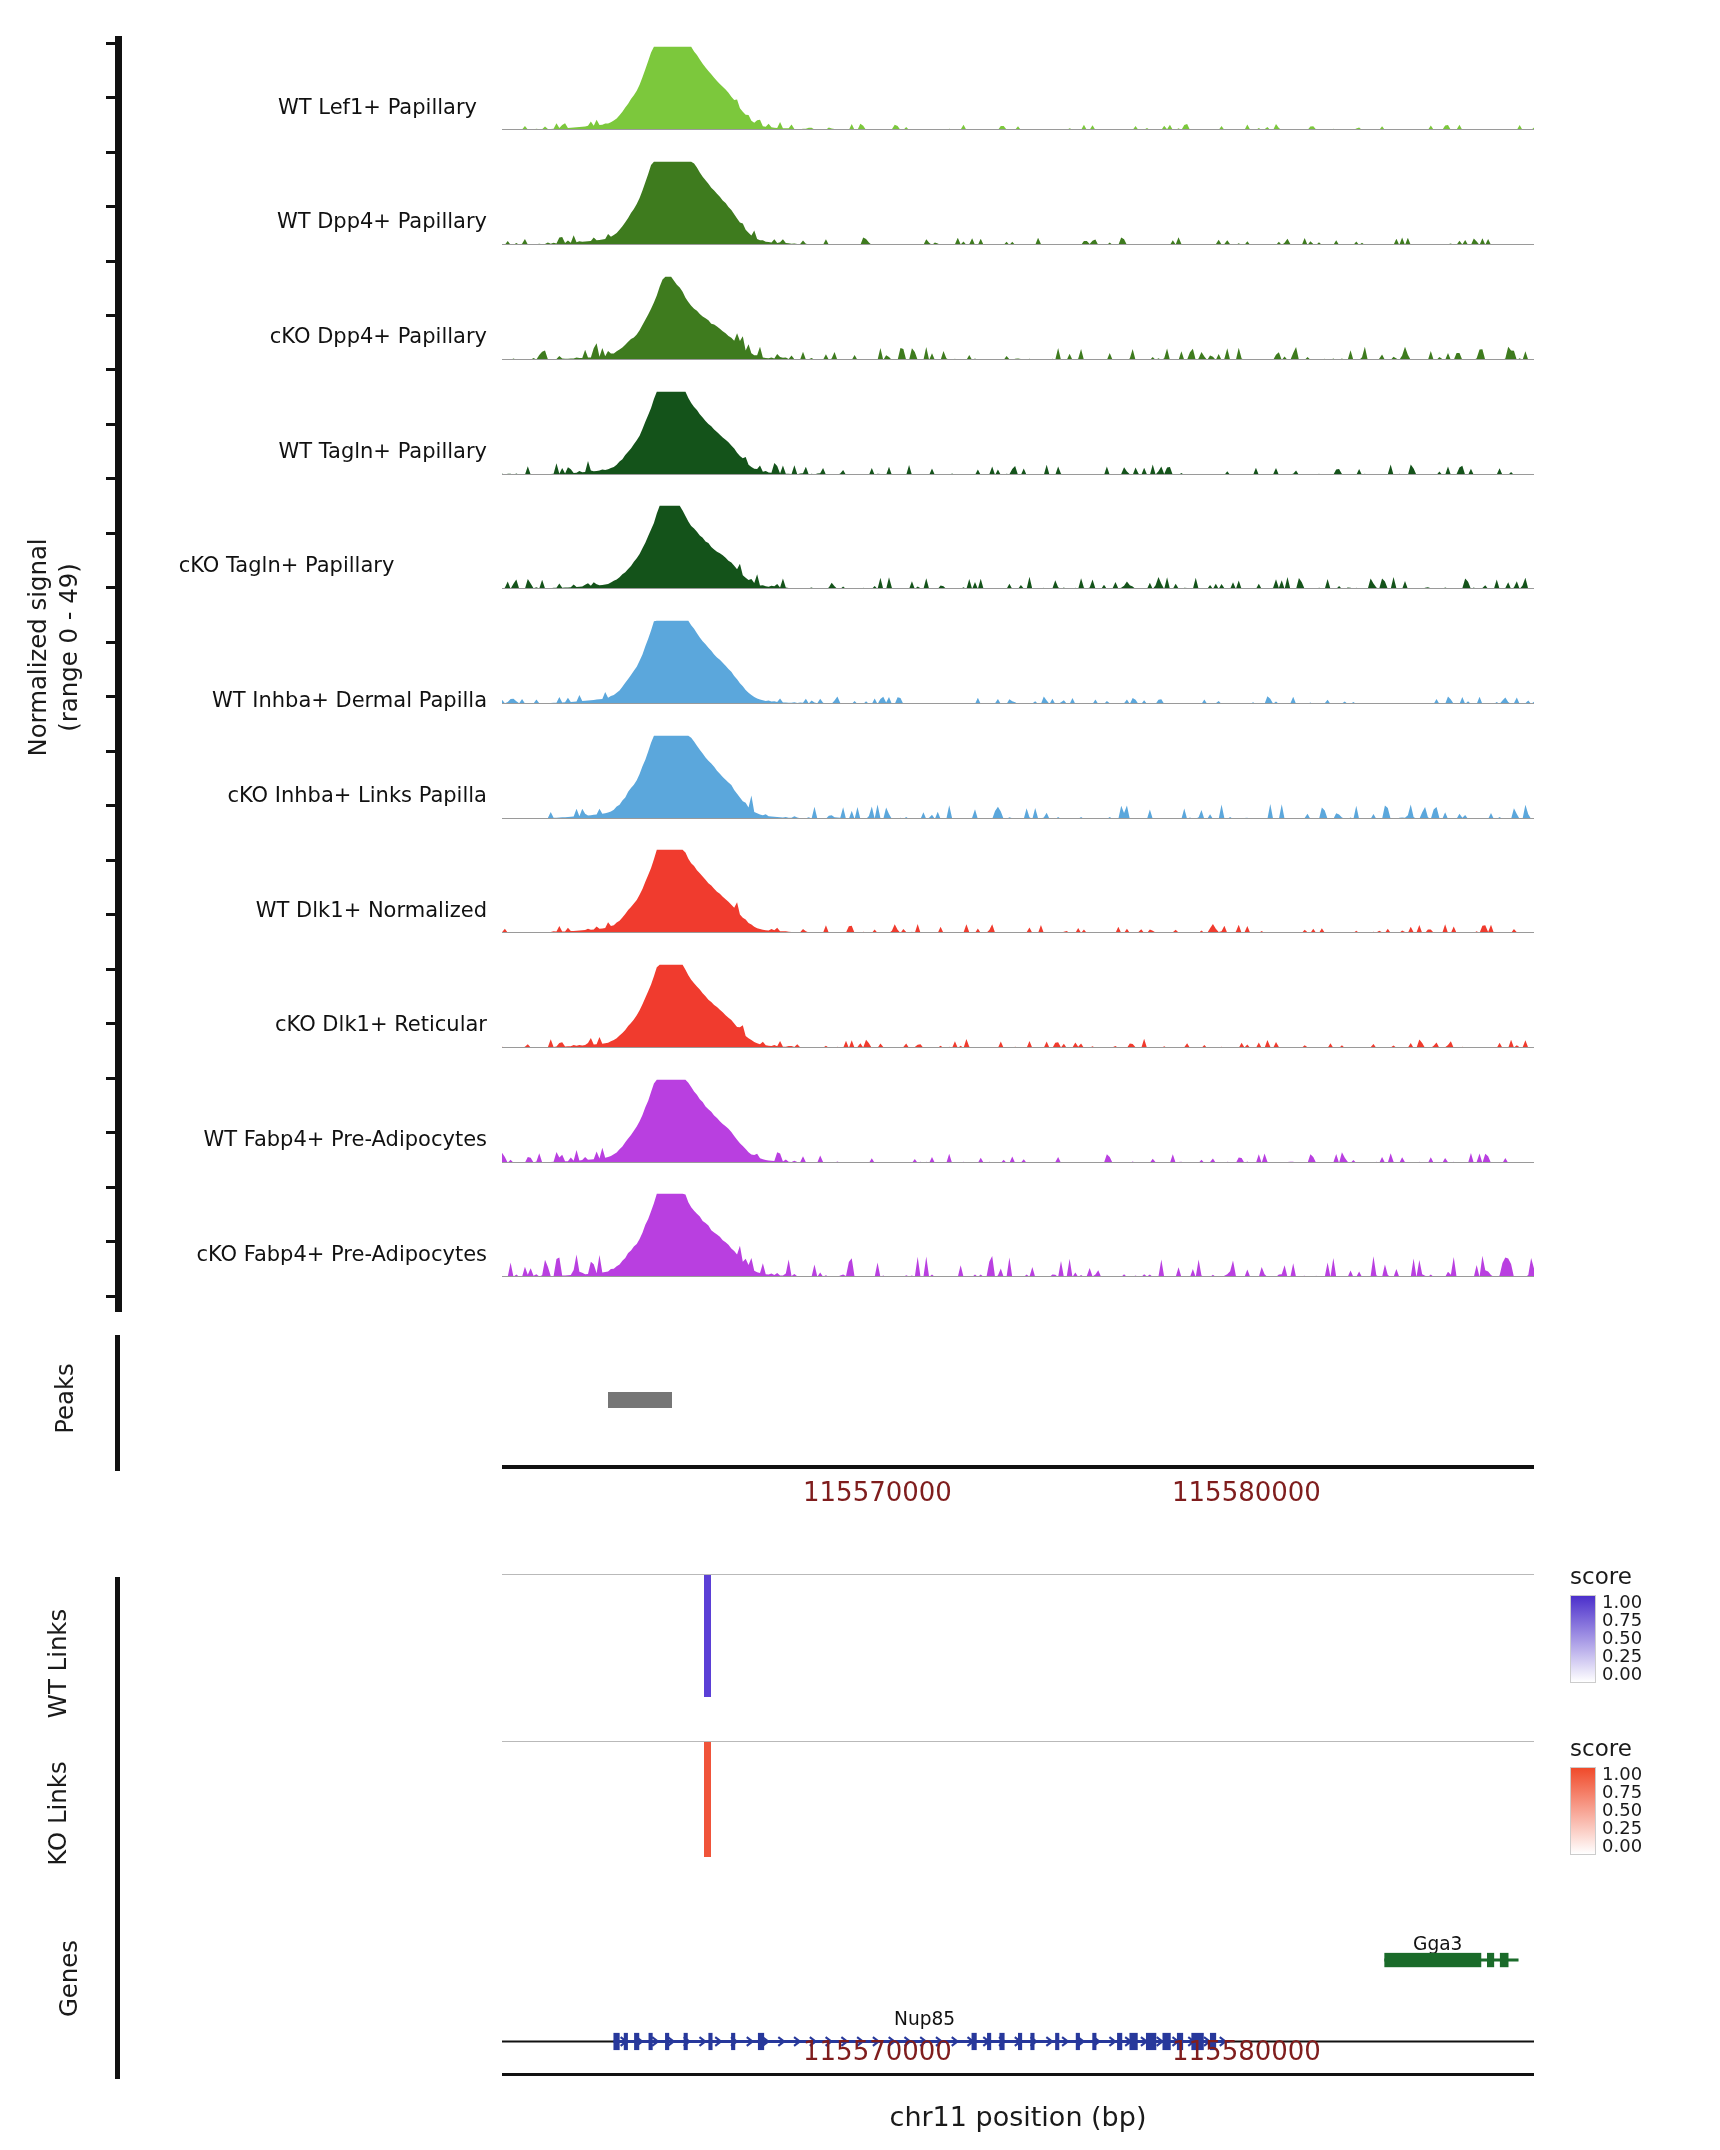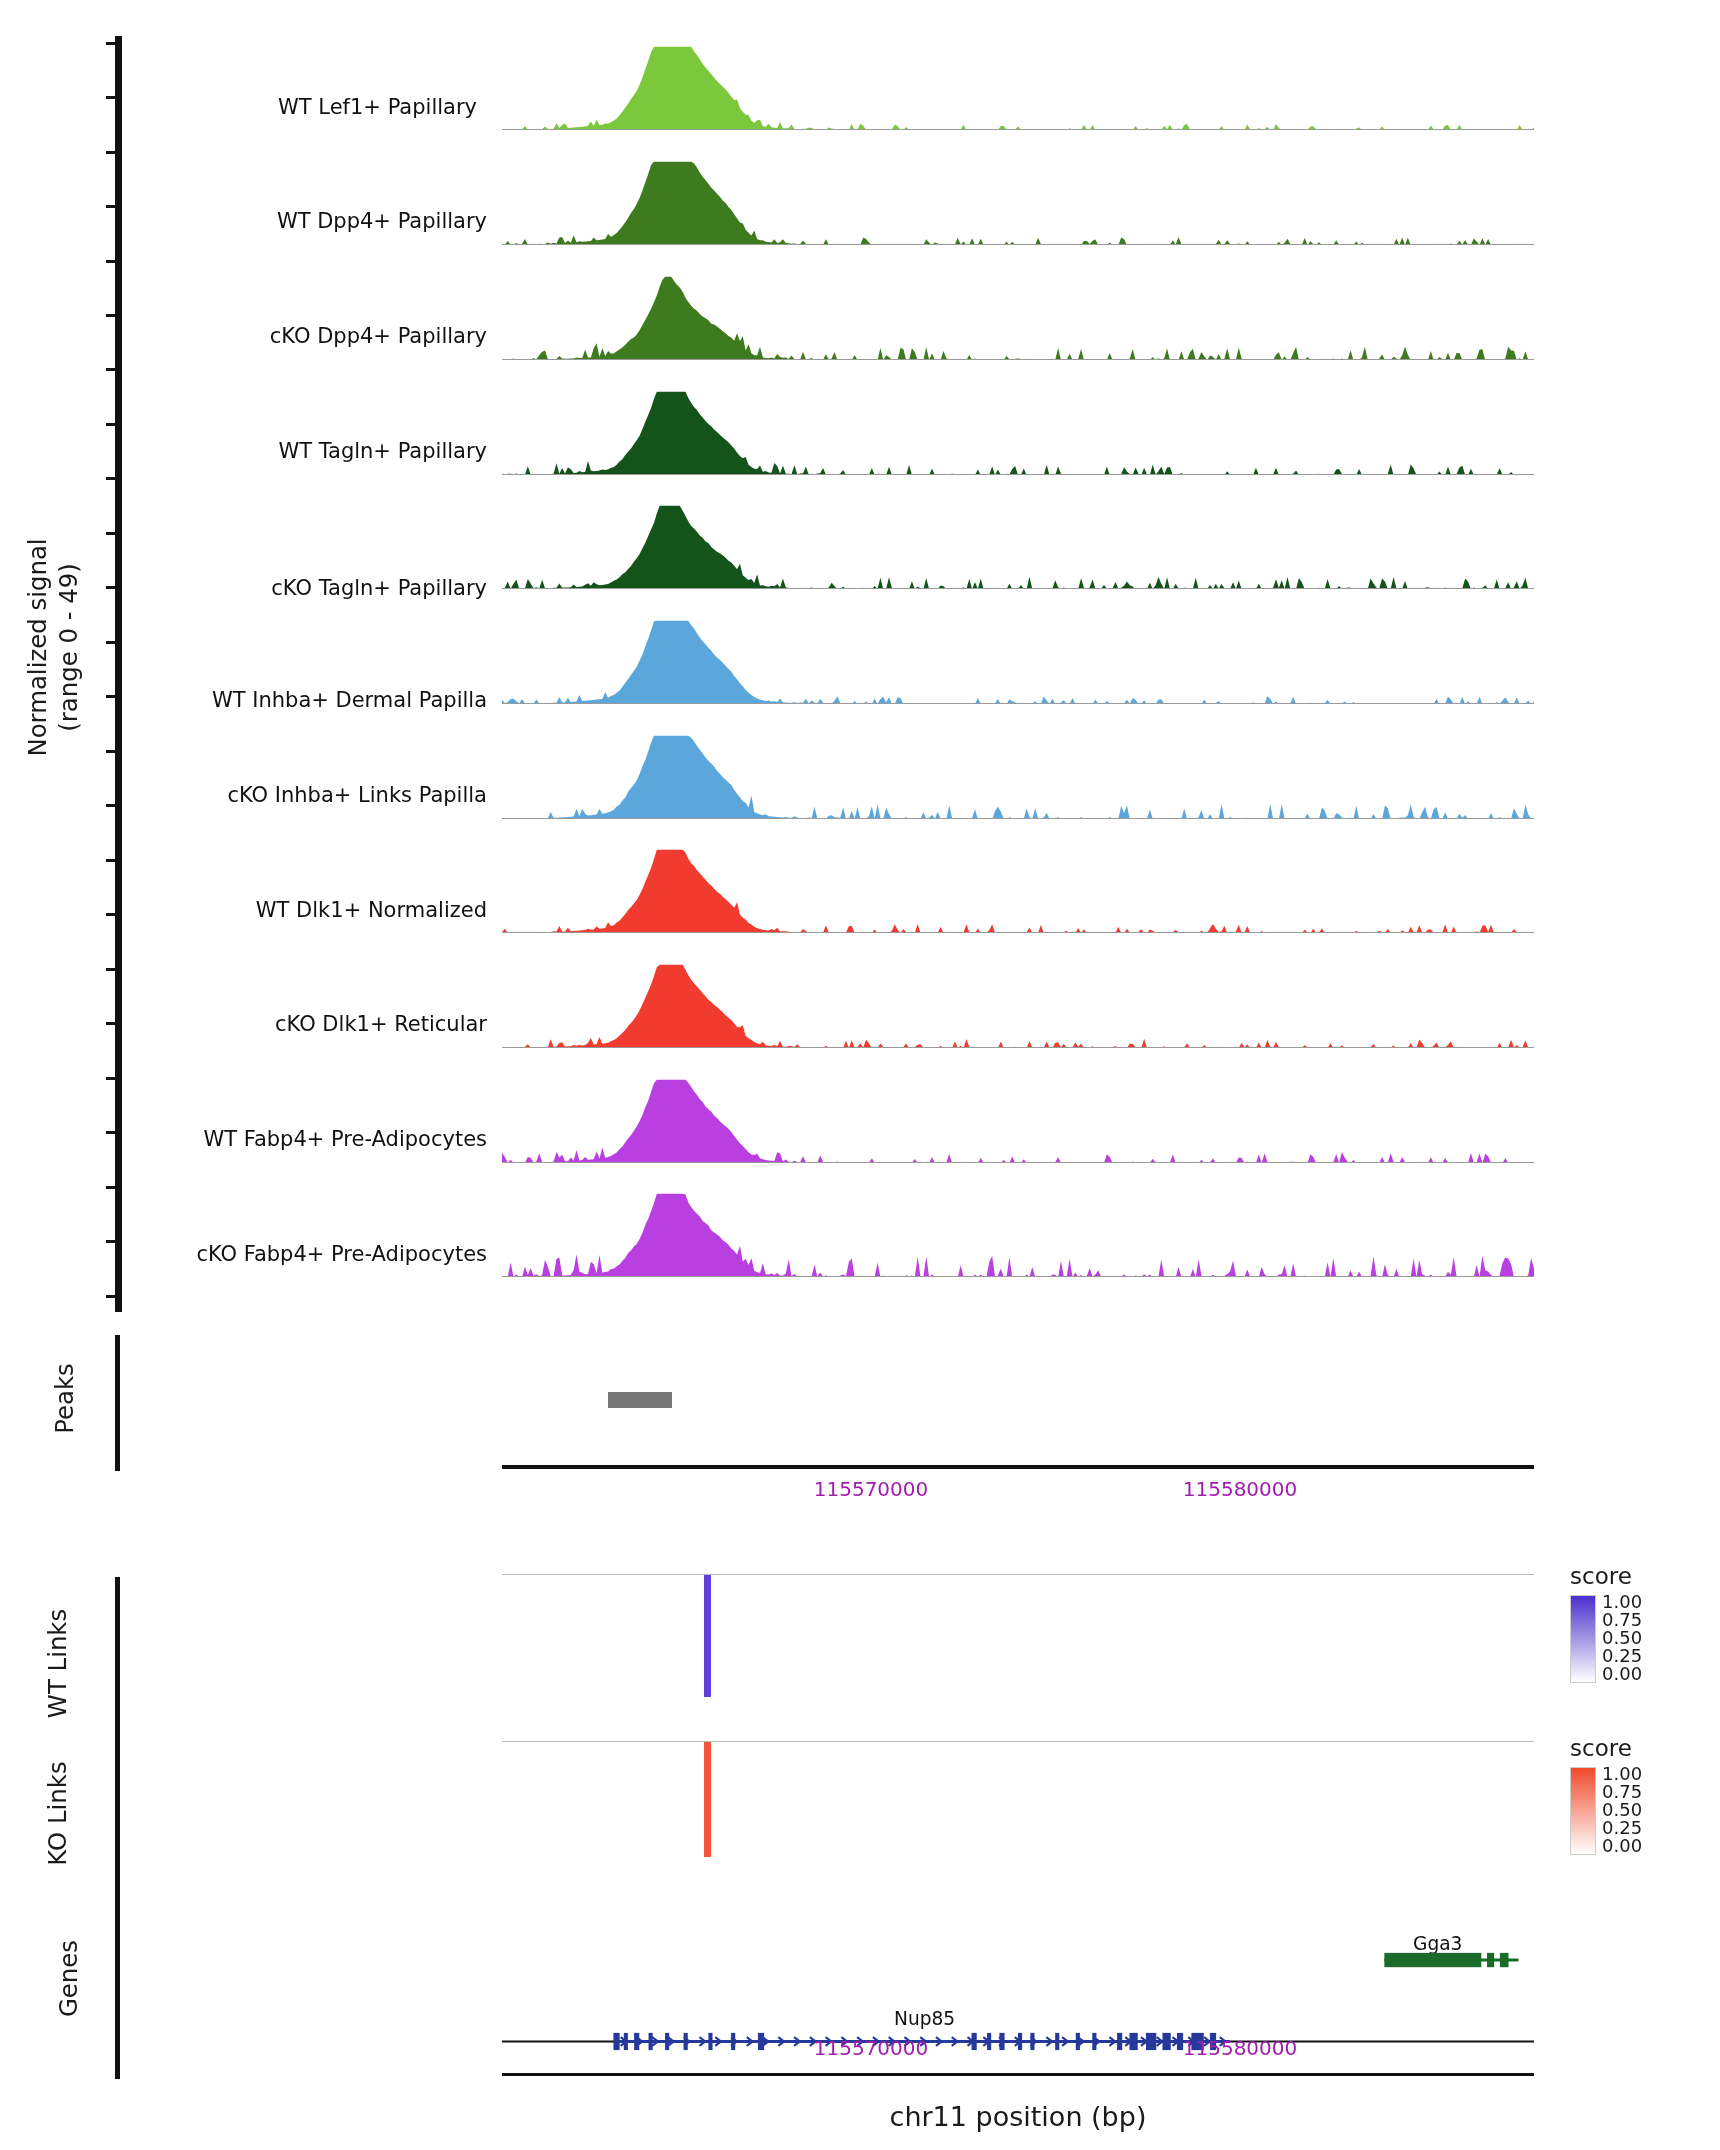--- a/index.html
+++ b/index.html
@@ -14,21 +14,21 @@
               transform:rotate(-90deg);}
   .cov-track{position:absolute;left:502px;width:1032px;}
   .cov-baseline{position:absolute;left:0;bottom:0;width:100%;height:1.4px;background:#9a9a9a;}
   .cov-svg{position:absolute;left:0;bottom:0;width:100%;height:100%;display:block;}
 
   
   #peaks-bracket{position:absolute;left:115px;top:1335px;width:5px;height:136px;background:#111;}
   #peaks-label{position:absolute;left:-7.2px;top:1384px;width:143px;text-align:center;font-size:24.4px;transform:rotate(-90deg);}
   #peak-bar{position:absolute;left:608px;top:1392px;width:63px;height:16px;background:#767676;}
   #axis-line-1{position:absolute;left:502px;top:1465px;width:1032px;height:3.6px;background:#111;}
-  .axis-tick-lbl{position:absolute;font-size:20px;color:#a21caf;white-space:nowrap;}
+  .axis-tick-lbl{position:absolute;font-size:26px;color:#7f1d1d;white-space:nowrap;}
 
   
   .links-bracket{position:absolute;left:115px;width:5px;background:#111;}
   .links-label{position:absolute;width:186px;text-align:center;font-size:24.4px;transform:rotate(-90deg);}
   .links-panel{position:absolute;left:502px;width:1032px;}
   .links-top{position:absolute;left:0;top:0;width:100%;height:1.4px;background:#b9b9b9;}
   .link-stick{position:absolute;width:6.5px;}
 
   
   .legend{position:absolute;font-size:21.5px;}
@@ -104,21 +104,21 @@
         </svg>
         <div class="cov-baseline"></div>
       </div>
       <div class="track-label" style="left: 86px; top: 439px; width: 401px;">WT Tagln+ Papillary</div>
       <div class="cov-track" style="top: 389px; height: 86px;">
         <svg class="cov-svg" viewBox="0 0 1440 120" preserveAspectRatio="none">
           <path d="M0,120 L0.00,117.96 L4.00,119.83 L8.00,118.17 L12.00,118.37 L16.00,119.73 L20.00,117.84 L24.00,119.65 L28.00,119.60 L32.00,119.54 L36.00,107.65 L40.00,119.41 L44.00,119.33 L48.00,119.24 L52.00,119.15 L56.00,119.04 L60.00,118.92 L64.00,118.79 L68.00,118.66 L72.00,118.42 L76.00,103.47 L80.00,118.16 L84.00,110.22 L88.00,117.76 L92.00,109.29 L96.00,112.04 L100.00,117.06 L104.00,116.79 L108.00,114.56 L112.00,116.21 L116.00,115.90 L120.00,100.58 L124.00,113.87 L128.00,114.88 L132.00,114.50 L136.00,113.63 L140.00,112.42 L144.00,112.98 L148.00,112.12 L152.00,110.11 L156.00,108.72 L160.00,105.63 L164.00,101.24 L168.00,97.86 L172.00,92.10 L176.00,87.47 L180.00,82.88 L184.00,77.02 L188.00,71.43 L192.00,65.40 L196.00,55.70 L200.00,45.81 L204.00,36.17 L208.00,26.50 L212.00,13.96 L216.00,4.00 L220.00,4.00 L224.00,4.00 L228.00,4.00 L232.00,4.00 L236.00,4.00 L240.00,4.00 L244.00,4.00 L248.00,4.00 L252.00,4.00 L256.00,4.00 L260.00,12.41 L264.00,19.45 L268.00,25.18 L272.00,29.17 L276.00,35.19 L280.00,39.61 L284.00,44.48 L288.00,48.76 L292.00,52.05 L296.00,56.46 L300.00,59.99 L304.00,63.68 L308.00,67.83 L312.00,70.82 L316.00,74.36 L320.00,78.84 L324.00,82.95 L328.00,89.02 L332.00,93.66 L336.00,96.55 L340.00,94.93 L344.00,105.84 L348.00,108.85 L352.00,111.24 L356.00,111.59 L360.00,106.78 L364.00,115.38 L368.00,114.36 L372.00,116.34 L376.00,116.98 L380.00,103.16 L384.00,107.57 L388.00,117.79 L392.00,106.78 L396.00,118.20 L400.00,118.37 L404.00,118.53 L408.00,106.29 L412.00,118.82 L416.00,117.90 L420.00,117.64 L424.00,108.51 L428.00,119.18 L432.00,118.38 L436.00,119.42 L440.00,117.79 L444.00,117.72 L448.00,110.23 L452.00,119.66 L456.00,119.70 L460.00,119.74 L464.00,119.78 L468.00,119.81 L472.00,117.91 L476.00,113.17 L480.00,119.88 L484.00,119.89 L488.00,119.91 L492.00,119.73 L496.00,119.93 L500.00,119.94 L504.00,119.95 L508.00,119.96 L512.00,119.97 L516.00,110.39 L520.00,119.98 L524.00,118.38 L528.00,118.57 L532.00,119.99 L536.00,119.99 L540.00,108.35 L544.00,119.99 L548.00,119.99 L552.00,119.99 L556.00,120.00 L560.00,118.87 L564.00,120.00 L568.00,105.93 L572.00,120.00 L576.00,120.00 L580.00,119.26 L584.00,119.46 L588.00,119.52 L592.00,120.00 L596.00,120.00 L600.00,111.04 L604.00,120.00 L608.00,120.00 L612.00,120.00 L616.00,120.00 L620.00,120.00 L624.00,120.00 L628.00,118.05 L632.00,120.00 L636.00,120.00 L640.00,119.03 L644.00,118.78 L648.00,118.72 L652.00,120.00 L656.00,120.00 L660.00,120.00 L664.00,112.30 L668.00,120.00 L672.00,119.97 L676.00,120.00 L680.00,118.93 L684.00,108.05 L688.00,120.00 L692.00,112.49 L696.00,120.00 L700.00,120.00 L704.00,118.27 L708.00,118.79 L712.00,111.76 L716.00,107.32 L720.00,120.00 L724.00,120.00 L728.00,111.03 L732.00,120.00 L736.00,120.00 L740.00,120.00 L744.00,120.00 L748.00,120.00 L752.00,120.00 L756.00,120.00 L760.00,105.57 L764.00,120.00 L768.00,118.95 L772.00,120.00 L776.00,108.10 L780.00,118.31 L784.00,120.00 L788.00,120.00 L792.00,120.00 L796.00,120.00 L800.00,120.00 L804.00,120.00 L808.00,120.00 L812.00,120.00 L816.00,120.00 L820.00,120.00 L824.00,120.00 L828.00,120.00 L832.00,119.99 L836.00,120.00 L840.00,120.00 L844.00,108.07 L848.00,120.00 L852.00,120.00 L856.00,120.00 L860.00,120.00 L864.00,118.76 L868.00,109.08 L872.00,115.29 L876.00,118.97 L880.00,120.00 L884.00,109.61 L888.00,118.04 L892.00,120.00 L896.00,109.99 L900.00,119.27 L904.00,120.00 L908.00,105.24 L912.00,119.47 L916.00,114.70 L920.00,108.22 L924.00,118.53 L928.00,109.43 L932.00,108.98 L936.00,120.00 L940.00,120.00 L944.00,120.00 L948.00,117.12 L952.00,120.00 L956.00,119.93 L960.00,120.00 L964.00,120.00 L968.00,119.07 L972.00,120.00 L976.00,120.00 L980.00,118.67 L984.00,120.00 L988.00,119.16 L992.00,120.00 L996.00,120.00 L1000.00,120.00 L1004.00,120.00 L1008.00,120.00 L1012.00,114.64 L1016.00,120.00 L1020.00,118.71 L1024.00,119.85 L1028.00,120.00 L1032.00,120.00 L1036.00,120.00 L1040.00,120.00 L1044.00,120.00 L1048.00,120.00 L1052.00,109.91 L1056.00,120.00 L1060.00,118.89 L1064.00,119.14 L1068.00,119.67 L1072.00,119.30 L1076.00,118.95 L1080.00,110.11 L1084.00,120.00 L1088.00,119.00 L1092.00,120.00 L1096.00,120.00 L1100.00,118.92 L1104.00,118.17 L1108.00,113.58 L1112.00,120.00 L1116.00,120.00 L1120.00,119.38 L1124.00,120.00 L1128.00,120.00 L1132.00,118.46 L1136.00,120.00 L1140.00,118.27 L1144.00,120.00 L1148.00,120.00 L1152.00,120.00 L1156.00,118.59 L1160.00,119.71 L1164.00,112.17 L1168.00,111.69 L1172.00,118.62 L1176.00,120.00 L1180.00,120.00 L1184.00,120.00 L1188.00,119.25 L1192.00,120.00 L1196.00,111.69 L1200.00,120.00 L1204.00,118.33 L1208.00,120.00 L1212.00,120.00 L1216.00,119.95 L1220.00,120.00 L1224.00,119.22 L1228.00,120.00 L1232.00,120.00 L1236.00,118.97 L1240.00,105.21 L1244.00,120.00 L1248.00,120.00 L1252.00,118.16 L1256.00,120.00 L1260.00,120.00 L1264.00,120.00 L1268.00,105.32 L1272.00,110.84 L1276.00,120.00 L1280.00,120.00 L1284.00,120.00 L1288.00,120.00 L1292.00,120.00 L1296.00,120.00 L1300.00,120.00 L1304.00,120.00 L1308.00,115.08 L1312.00,120.00 L1316.00,120.00 L1320.00,108.22 L1324.00,120.00 L1328.00,120.00 L1332.00,118.63 L1336.00,109.65 L1340.00,106.92 L1344.00,120.00 L1348.00,120.00 L1352.00,111.12 L1356.00,120.00 L1360.00,120.00 L1364.00,119.74 L1368.00,120.00 L1372.00,120.00 L1376.00,120.00 L1380.00,120.00 L1384.00,120.00 L1388.00,119.21 L1392.00,110.73 L1396.00,120.00 L1400.00,120.00 L1404.00,120.00 L1408.00,115.96 L1412.00,120.00 L1416.00,119.19 L1420.00,119.32 L1424.00,118.80 L1428.00,120.00 L1432.00,120.00 L1436.00,120.00 L1440.00,120.00 L1440,120 Z" fill="#14531A"></path>
         </svg>
         <div class="cov-baseline"></div>
       </div>
-      <div class="track-label" style="left: 86px; top: 576px; width: 401px;">cKO Tagln+ Papillary</div>
+      <div class="track-label" style="left: 86px; top: 553px; width: 401px; text-align: center;">cKO Tagln+ Papillary</div>
       <div class="cov-track" style="top: 503px; height: 86px;">
         <svg class="cov-svg" viewBox="0 0 1440 120" preserveAspectRatio="none">
           <path d="M0,120 L0.00,119.87 L4.00,118.31 L8.00,109.48 L12.00,119.55 L16.00,112.78 L20.00,106.78 L24.00,119.69 L28.00,119.65 L32.00,119.60 L36.00,106.02 L40.00,112.32 L44.00,119.09 L48.00,117.51 L52.00,119.25 L56.00,107.25 L60.00,119.01 L64.00,118.94 L68.00,118.82 L72.00,118.27 L76.00,118.18 L80.00,112.22 L84.00,118.22 L88.00,118.04 L92.00,117.84 L96.00,117.64 L100.00,113.78 L104.00,117.18 L108.00,116.93 L112.00,116.67 L116.00,114.12 L120.00,112.07 L124.00,115.37 L128.00,110.56 L132.00,113.33 L136.00,114.80 L140.00,114.38 L144.00,113.83 L148.00,113.08 L152.00,110.85 L156.00,108.55 L160.00,106.75 L164.00,103.64 L168.00,99.34 L172.00,96.72 L176.00,92.17 L180.00,87.89 L184.00,81.93 L188.00,77.22 L192.00,71.04 L196.00,63.12 L200.00,55.37 L204.00,46.18 L208.00,36.97 L212.00,28.01 L216.00,14.57 L220.00,4.00 L224.00,4.00 L228.00,4.00 L232.00,4.00 L236.00,4.00 L240.00,4.00 L244.00,4.00 L248.00,4.00 L252.00,10.56 L256.00,18.17 L260.00,25.78 L264.00,32.18 L268.00,35.51 L272.00,40.15 L276.00,45.52 L280.00,48.38 L284.00,53.56 L288.00,55.95 L292.00,61.28 L296.00,64.74 L300.00,68.16 L304.00,70.04 L308.00,72.84 L312.00,76.30 L316.00,80.56 L320.00,83.14 L324.00,87.39 L328.00,92.38 L332.00,84.79 L336.00,100.80 L340.00,104.41 L344.00,107.57 L348.00,105.95 L352.00,111.74 L356.00,99.27 L360.00,115.09 L364.00,114.83 L368.00,116.08 L372.00,117.01 L376.00,115.50 L380.00,116.12 L384.00,113.12 L388.00,118.06 L392.00,105.36 L396.00,117.84 L400.00,118.57 L404.00,118.71 L408.00,118.84 L412.00,118.96 L416.00,119.07 L420.00,119.18 L424.00,119.27 L428.00,119.10 L432.00,117.89 L436.00,119.49 L440.00,119.55 L444.00,119.61 L448.00,119.66 L452.00,119.70 L456.00,118.01 L460.00,111.25 L464.00,116.29 L468.00,119.83 L472.00,119.85 L476.00,116.60 L480.00,119.89 L484.00,119.91 L488.00,119.43 L492.00,119.93 L496.00,119.94 L500.00,119.95 L504.00,118.10 L508.00,119.97 L512.00,118.88 L516.00,119.98 L520.00,115.84 L524.00,119.98 L528.00,104.21 L532.00,119.99 L536.00,119.99 L540.00,103.46 L544.00,118.30 L548.00,119.99 L552.00,120.00 L556.00,118.97 L560.00,120.00 L564.00,120.00 L568.00,120.00 L572.00,109.34 L576.00,120.00 L580.00,116.61 L584.00,118.97 L588.00,119.92 L592.00,105.02 L596.00,120.00 L600.00,120.00 L604.00,120.00 L608.00,120.00 L612.00,115.24 L616.00,116.30 L620.00,120.00 L624.00,120.00 L628.00,120.00 L632.00,119.10 L636.00,120.00 L640.00,119.50 L644.00,117.72 L648.00,120.00 L652.00,106.03 L656.00,120.00 L660.00,110.16 L664.00,120.00 L668.00,105.58 L672.00,120.00 L676.00,118.64 L680.00,119.09 L684.00,120.00 L688.00,120.00 L692.00,120.00 L696.00,119.53 L700.00,120.00 L704.00,120.00 L708.00,112.75 L712.00,120.00 L716.00,119.80 L720.00,120.00 L724.00,114.28 L728.00,119.33 L732.00,120.00 L736.00,102.90 L740.00,120.00 L744.00,119.28 L748.00,119.40 L752.00,120.00 L756.00,118.35 L760.00,120.00 L764.00,120.00 L768.00,119.16 L772.00,107.75 L776.00,117.72 L780.00,120.00 L784.00,117.88 L788.00,120.00 L792.00,120.00 L796.00,120.00 L800.00,118.15 L804.00,120.00 L808.00,104.96 L812.00,118.27 L816.00,119.72 L820.00,118.03 L824.00,106.61 L828.00,119.20 L832.00,120.00 L836.00,120.00 L840.00,114.15 L844.00,120.00 L848.00,120.00 L852.00,119.05 L856.00,110.39 L860.00,119.28 L864.00,118.09 L868.00,115.33 L872.00,109.44 L876.00,114.62 L880.00,116.52 L884.00,120.00 L888.00,120.00 L892.00,120.00 L896.00,120.00 L900.00,119.99 L904.00,111.13 L908.00,120.00 L912.00,114.91 L916.00,103.25 L920.00,112.79 L924.00,120.00 L928.00,103.46 L932.00,120.00 L936.00,120.00 L940.00,112.74 L944.00,119.42 L948.00,120.00 L952.00,118.24 L956.00,118.61 L960.00,119.71 L964.00,120.00 L968.00,104.13 L972.00,120.00 L976.00,120.00 L980.00,120.00 L984.00,120.00 L988.00,114.29 L992.00,119.94 L996.00,112.83 L1000.00,120.00 L1004.00,112.98 L1008.00,119.05 L1012.00,120.00 L1016.00,120.00 L1020.00,110.53 L1024.00,120.00 L1028.00,108.28 L1032.00,120.00 L1036.00,120.00 L1040.00,119.39 L1044.00,120.00 L1048.00,120.00 L1052.00,120.00 L1056.00,112.63 L1060.00,120.00 L1064.00,119.55 L1068.00,120.00 L1072.00,119.74 L1076.00,118.25 L1080.00,106.47 L1084.00,118.70 L1088.00,107.83 L1092.00,120.00 L1096.00,103.23 L1100.00,120.00 L1104.00,120.00 L1108.00,120.00 L1112.00,104.53 L1116.00,110.44 L1120.00,120.00 L1124.00,120.00 L1128.00,119.36 L1132.00,118.78 L1136.00,120.00 L1140.00,118.25 L1144.00,119.00 L1148.00,120.00 L1152.00,106.22 L1156.00,120.00 L1160.00,120.00 L1164.00,120.00 L1168.00,115.65 L1172.00,120.00 L1176.00,120.00 L1180.00,117.85 L1184.00,118.20 L1188.00,120.00 L1192.00,118.38 L1196.00,120.00 L1200.00,120.00 L1204.00,120.00 L1208.00,120.00 L1212.00,105.26 L1216.00,112.28 L1220.00,117.74 L1224.00,119.66 L1228.00,105.49 L1232.00,109.53 L1236.00,120.00 L1240.00,120.00 L1244.00,103.18 L1248.00,118.80 L1252.00,120.00 L1256.00,120.00 L1260.00,108.97 L1264.00,120.00 L1268.00,120.00 L1272.00,120.00 L1276.00,120.00 L1280.00,118.87 L1284.00,120.00 L1288.00,118.14 L1292.00,117.72 L1296.00,119.09 L1300.00,120.00 L1304.00,120.00 L1308.00,120.00 L1312.00,120.00 L1316.00,117.85 L1320.00,119.34 L1324.00,120.00 L1328.00,120.00 L1332.00,120.00 L1336.00,118.49 L1340.00,118.79 L1344.00,105.33 L1348.00,109.84 L1352.00,120.00 L1356.00,117.75 L1360.00,120.00 L1364.00,120.00 L1368.00,118.58 L1372.00,114.81 L1376.00,120.00 L1380.00,120.00 L1384.00,120.00 L1388.00,106.62 L1392.00,120.00 L1396.00,120.00 L1400.00,118.46 L1404.00,110.65 L1408.00,120.00 L1412.00,118.03 L1416.00,109.29 L1420.00,120.00 L1424.00,115.10 L1428.00,104.40 L1432.00,120.00 L1436.00,120.00 L1440.00,120.00 L1440,120 Z" fill="#14531A"></path>
         </svg>
         <div class="cov-baseline"></div>
       </div>
       <div class="track-label" style="left: 86px; top: 688px; width: 401px;">WT Inhba+ Dermal Papilla</div>
       <div class="cov-track" style="top: 618px; height: 86px;">
         <svg class="cov-svg" viewBox="0 0 1440 120" preserveAspectRatio="none">
           <path d="M0,120 L0.00,114.18 L4.00,118.92 L8.00,117.26 L12.00,113.01 L16.00,112.82 L20.00,116.04 L24.00,119.09 L28.00,113.19 L32.00,119.32 L36.00,119.43 L40.00,119.35 L44.00,119.26 L48.00,113.74 L52.00,119.06 L56.00,118.95 L60.00,118.82 L64.00,118.68 L68.00,118.52 L72.00,118.36 L76.00,118.18 L80.00,110.07 L84.00,117.77 L88.00,117.54 L92.00,111.35 L96.00,117.04 L100.00,116.77 L104.00,116.48 L108.00,107.31 L112.00,115.84 L116.00,115.31 L120.00,115.15 L124.00,114.77 L128.00,114.38 L132.00,113.73 L136.00,113.51 L140.00,112.97 L144.00,103.10 L148.00,111.35 L152.00,108.89 L156.00,107.49 L160.00,104.35 L164.00,101.04 L168.00,96.01 L172.00,90.38 L176.00,85.22 L180.00,79.68 L184.00,73.50 L188.00,68.11 L192.00,59.72 L196.00,50.80 L200.00,39.58 L204.00,28.84 L208.00,17.61 L212.00,4.61 L216.00,4.00 L220.00,4.00 L224.00,4.00 L228.00,4.00 L232.00,4.00 L236.00,4.00 L240.00,4.00 L244.00,4.00 L248.00,4.00 L252.00,4.00 L256.00,4.00 L260.00,4.00 L264.00,10.04 L268.00,15.09 L272.00,21.15 L276.00,27.25 L280.00,32.29 L284.00,36.56 L288.00,41.52 L292.00,45.63 L296.00,50.89 L300.00,55.19 L304.00,58.30 L308.00,62.33 L312.00,66.77 L316.00,71.03 L320.00,75.10 L324.00,80.78 L328.00,85.47 L332.00,91.09 L336.00,95.12 L340.00,100.51 L344.00,104.46 L348.00,107.45 L352.00,110.38 L356.00,112.38 L360.00,113.86 L364.00,114.93 L368.00,115.70 L372.00,115.09 L376.00,116.41 L380.00,116.16 L384.00,117.32 L388.00,112.36 L392.00,117.81 L396.00,118.02 L400.00,118.21 L404.00,118.39 L408.00,117.53 L412.00,118.71 L416.00,117.79 L420.00,118.32 L424.00,112.56 L428.00,119.19 L432.00,115.07 L436.00,117.95 L440.00,119.05 L444.00,112.81 L448.00,118.27 L452.00,119.63 L456.00,119.67 L460.00,119.72 L464.00,115.13 L468.00,109.66 L472.00,118.68 L476.00,119.84 L480.00,119.86 L484.00,118.73 L488.00,119.90 L492.00,115.96 L496.00,119.93 L500.00,119.94 L504.00,119.95 L508.00,116.07 L512.00,119.96 L516.00,119.97 L520.00,112.20 L524.00,119.98 L528.00,113.18 L532.00,110.02 L536.00,117.82 L540.00,110.09 L544.00,119.99 L548.00,119.99 L552.00,110.73 L556.00,111.77 L560.00,120.00 L564.00,120.00 L568.00,120.00 L572.00,120.00 L576.00,118.98 L580.00,120.00 L584.00,120.00 L588.00,120.00 L592.00,118.64 L596.00,120.00 L600.00,120.00 L604.00,119.30 L608.00,118.72 L612.00,120.00 L616.00,120.00 L620.00,120.00 L624.00,119.25 L628.00,120.00 L632.00,118.86 L636.00,120.00 L640.00,119.03 L644.00,119.26 L648.00,120.00 L652.00,120.00 L656.00,118.61 L660.00,120.00 L664.00,111.38 L668.00,120.00 L672.00,120.00 L676.00,119.42 L680.00,120.00 L684.00,120.00 L688.00,118.81 L692.00,112.95 L696.00,120.00 L700.00,120.00 L704.00,120.00 L708.00,113.47 L712.00,116.10 L716.00,117.58 L720.00,120.00 L724.00,120.00 L728.00,120.00 L732.00,120.00 L736.00,120.00 L740.00,119.45 L744.00,116.24 L748.00,120.00 L752.00,119.94 L756.00,109.52 L760.00,115.05 L764.00,120.00 L768.00,112.57 L772.00,120.00 L776.00,120.00 L780.00,117.57 L784.00,114.69 L788.00,119.67 L792.00,120.00 L796.00,111.58 L800.00,120.00 L804.00,119.42 L808.00,120.00 L812.00,120.00 L816.00,119.88 L820.00,120.00 L824.00,120.00 L828.00,113.85 L832.00,120.00 L836.00,119.69 L840.00,120.00 L844.00,115.89 L848.00,118.85 L852.00,120.00 L856.00,120.00 L860.00,120.00 L864.00,119.32 L868.00,118.81 L872.00,113.83 L876.00,120.00 L880.00,111.73 L884.00,113.95 L888.00,120.00 L892.00,120.00 L896.00,114.81 L900.00,120.00 L904.00,120.00 L908.00,120.00 L912.00,120.00 L916.00,113.97 L920.00,113.49 L924.00,120.00 L928.00,120.00 L932.00,119.42 L936.00,120.00 L940.00,120.00 L944.00,120.00 L948.00,119.72 L952.00,119.61 L956.00,120.00 L960.00,119.38 L964.00,120.00 L968.00,120.00 L972.00,119.13 L976.00,120.00 L980.00,113.79 L984.00,120.00 L988.00,120.00 L992.00,119.99 L996.00,118.88 L1000.00,115.78 L1004.00,120.00 L1008.00,119.40 L1012.00,118.95 L1016.00,118.91 L1020.00,120.00 L1024.00,118.59 L1028.00,120.00 L1032.00,120.00 L1036.00,119.46 L1040.00,120.00 L1044.00,120.00 L1048.00,117.43 L1052.00,120.00 L1056.00,120.00 L1060.00,118.72 L1064.00,120.00 L1068.00,109.32 L1072.00,112.66 L1076.00,119.59 L1080.00,116.66 L1084.00,120.00 L1088.00,120.00 L1092.00,120.00 L1096.00,118.90 L1100.00,119.17 L1104.00,110.05 L1108.00,120.00 L1112.00,120.00 L1116.00,120.00 L1120.00,120.00 L1124.00,120.00 L1128.00,117.74 L1132.00,120.00 L1136.00,120.00 L1140.00,120.00 L1144.00,120.00 L1148.00,119.04 L1152.00,114.16 L1156.00,120.00 L1160.00,119.42 L1164.00,120.00 L1168.00,120.00 L1172.00,119.29 L1176.00,116.39 L1180.00,120.00 L1184.00,120.00 L1188.00,117.38 L1192.00,120.00 L1196.00,119.85 L1200.00,120.00 L1204.00,120.00 L1208.00,120.00 L1212.00,120.00 L1216.00,120.00 L1220.00,119.76 L1224.00,120.00 L1228.00,120.00 L1232.00,120.00 L1236.00,120.00 L1240.00,120.00 L1244.00,120.00 L1248.00,120.00 L1252.00,120.00 L1256.00,120.00 L1260.00,120.00 L1264.00,120.00 L1268.00,118.75 L1272.00,119.93 L1276.00,120.00 L1280.00,120.00 L1284.00,120.00 L1288.00,120.00 L1292.00,120.00 L1296.00,120.00 L1300.00,120.00 L1304.00,112.86 L1308.00,120.00 L1312.00,119.41 L1316.00,119.86 L1320.00,109.66 L1324.00,113.71 L1328.00,120.00 L1332.00,120.00 L1336.00,120.00 L1340.00,110.14 L1344.00,120.00 L1348.00,116.17 L1352.00,120.00 L1356.00,120.00 L1360.00,120.00 L1364.00,109.81 L1368.00,120.00 L1372.00,120.00 L1376.00,119.33 L1380.00,120.00 L1384.00,120.00 L1388.00,117.34 L1392.00,120.00 L1396.00,115.11 L1400.00,110.92 L1404.00,117.12 L1408.00,120.00 L1412.00,119.02 L1416.00,110.85 L1420.00,120.00 L1424.00,119.04 L1428.00,119.12 L1432.00,115.13 L1436.00,120.00 L1440.00,116.81 L1440,120 Z" fill="#5BA7DC"></path>

